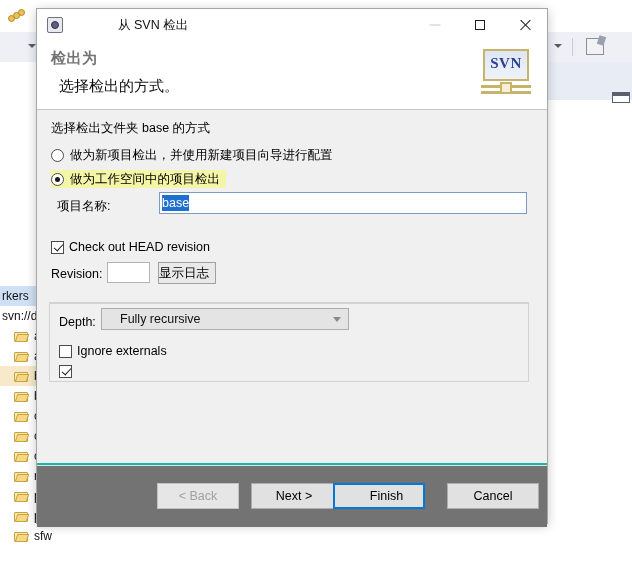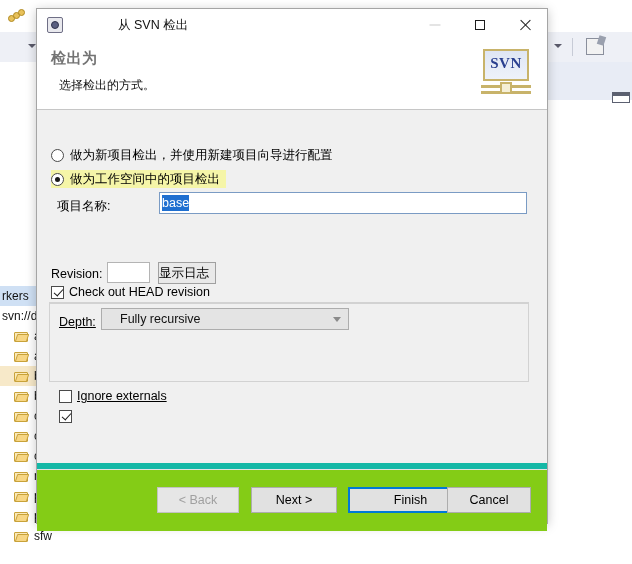--- a/index.html
+++ b/index.html
@@ -270,21 +270,21 @@
     position: absolute;
     left: 14px; top: 8px;
     font-size: 15px;
     font-weight: bold;
     color: #737373;
     letter-spacing: 0.5px;
   }
   .dlg-h2 {
     position: absolute;
     left: 22px; top: 36px;
-    font-size: 12px;
+    font-size: 15px;
     color: #111;
   }
   .svn-logo {
     position: absolute;
     right: 14px; top: 8px;
     width: 52px; height: 48px;
   }
   .svn-logo .screen {
     position: absolute;
     left: 2px; top: 0;
@@ -367,42 +367,41 @@
     background: #1a1a1a;
   }
   .radio-row .rlabel { font-size: 12.5px; color: #000; }
 
   .check-row {
     position: absolute;
     height: 16px;
     display: flex;
     align-items: center;
     white-space: nowrap;
-    margin-top: 45px;
   }
   .cbox {
     width: 13px; height: 13px;
     border: 1px solid #4a4a4a;
     background: #fff;
     box-sizing: border-box;
     position: relative;
     flex: 0 0 auto;
     margin-right: 5px;
   }
   .cbox.checked:after {
     content: "";
     position: absolute;
     left: 3.5px; top: 0.5px;
     width: 4px; height: 8px;
     border: solid #1a1a1a;
     border-width: 0 1.6px 1.6px 0;
     transform: rotate(42deg);
   }
   .check-row .clabel { font-size: 12.5px; color: #000; }
-  .ul { text-decoration: underline; }
+  .ul { }
 
   .txtfield {
     position: absolute;
     background: #ffffff;
     border: 1px solid #7a9bc4;
     box-sizing: border-box;
     font-size: 12.5px;
     color: #000;
     line-height: 18px;
     padding: 0 2px;
@@ -462,22 +461,22 @@
     right: 7px; top: 8px;
     width: 0; height: 0;
     border-left: 4px solid transparent;
     border-right: 4px solid transparent;
     border-top: 5px solid #8a8a8a;
   }
 
   .dlg-footer {
     position: relative;
     height: 62px;
-    background: #84cc16;
-    border-top: 6px solid #14b8a6;
+    background: #737373;
+    border-top: 2px solid #14b8a6;
   }
   .footer-sep {
     position: absolute;
     left: 0; right: 0; top: 0;
     height: 1px;
     background: #e3e3e3;
   }
   .fbtn {
     position: absolute;
     top: 18px;
@@ -565,20 +564,21 @@
           <div class="txt">SVN</div>
         </div>
       <div class="base1"></div>
       <div class="base2"></div>
       <div class="knob"></div>
     </div>
   </div>
 
   <div class="dlg-body">
 
+    <div class="lbl-plain" style="left:14px; top:10px;">选择检出文件夹 base 的方式</div>
 
     <div class="radio-row" style="left:14px; top:36px;">
       <span class="radio"></span>
       <span class="rlabel">做为新项目检出，并使用新建项目向导进行配置</span>
     </div>
 
     <div class="radio-row hl" style="left:14px; top:60px;">
       <span class="radio checked"></span>
       <span class="rlabel">做为工作空间中的项目检出</span>
     </div>
@@ -621,17 +621,17 @@
     <div class="check-row" style="left:22px; top:253px;">
       <span class="cbox checked"></span>
     </div>
 
   </div>
 
   <div class="dlg-footer">
     <div class="footer-sep"></div>
     <div class="fbtn disabled" style="left:120px; width:82px;">&lt; Back</div>
     <div class="fbtn" style="left:214px; width:86px;">Next &gt;</div>
-    <div class="fbtn default" style="left:311px; width:110px;padding-left:15px;">Finish</div>
-    <div class="fbtn" style="left:410px; width:84px;">Cancel</div>
+    <div class="fbtn default" style="left:296px; width:92px;padding-left:15px;">Finish</div>
+    <div class="fbtn" style="left:410px; width:92px;">Cancel</div>
   </div>
 
 </div>
 
 </body></html>

